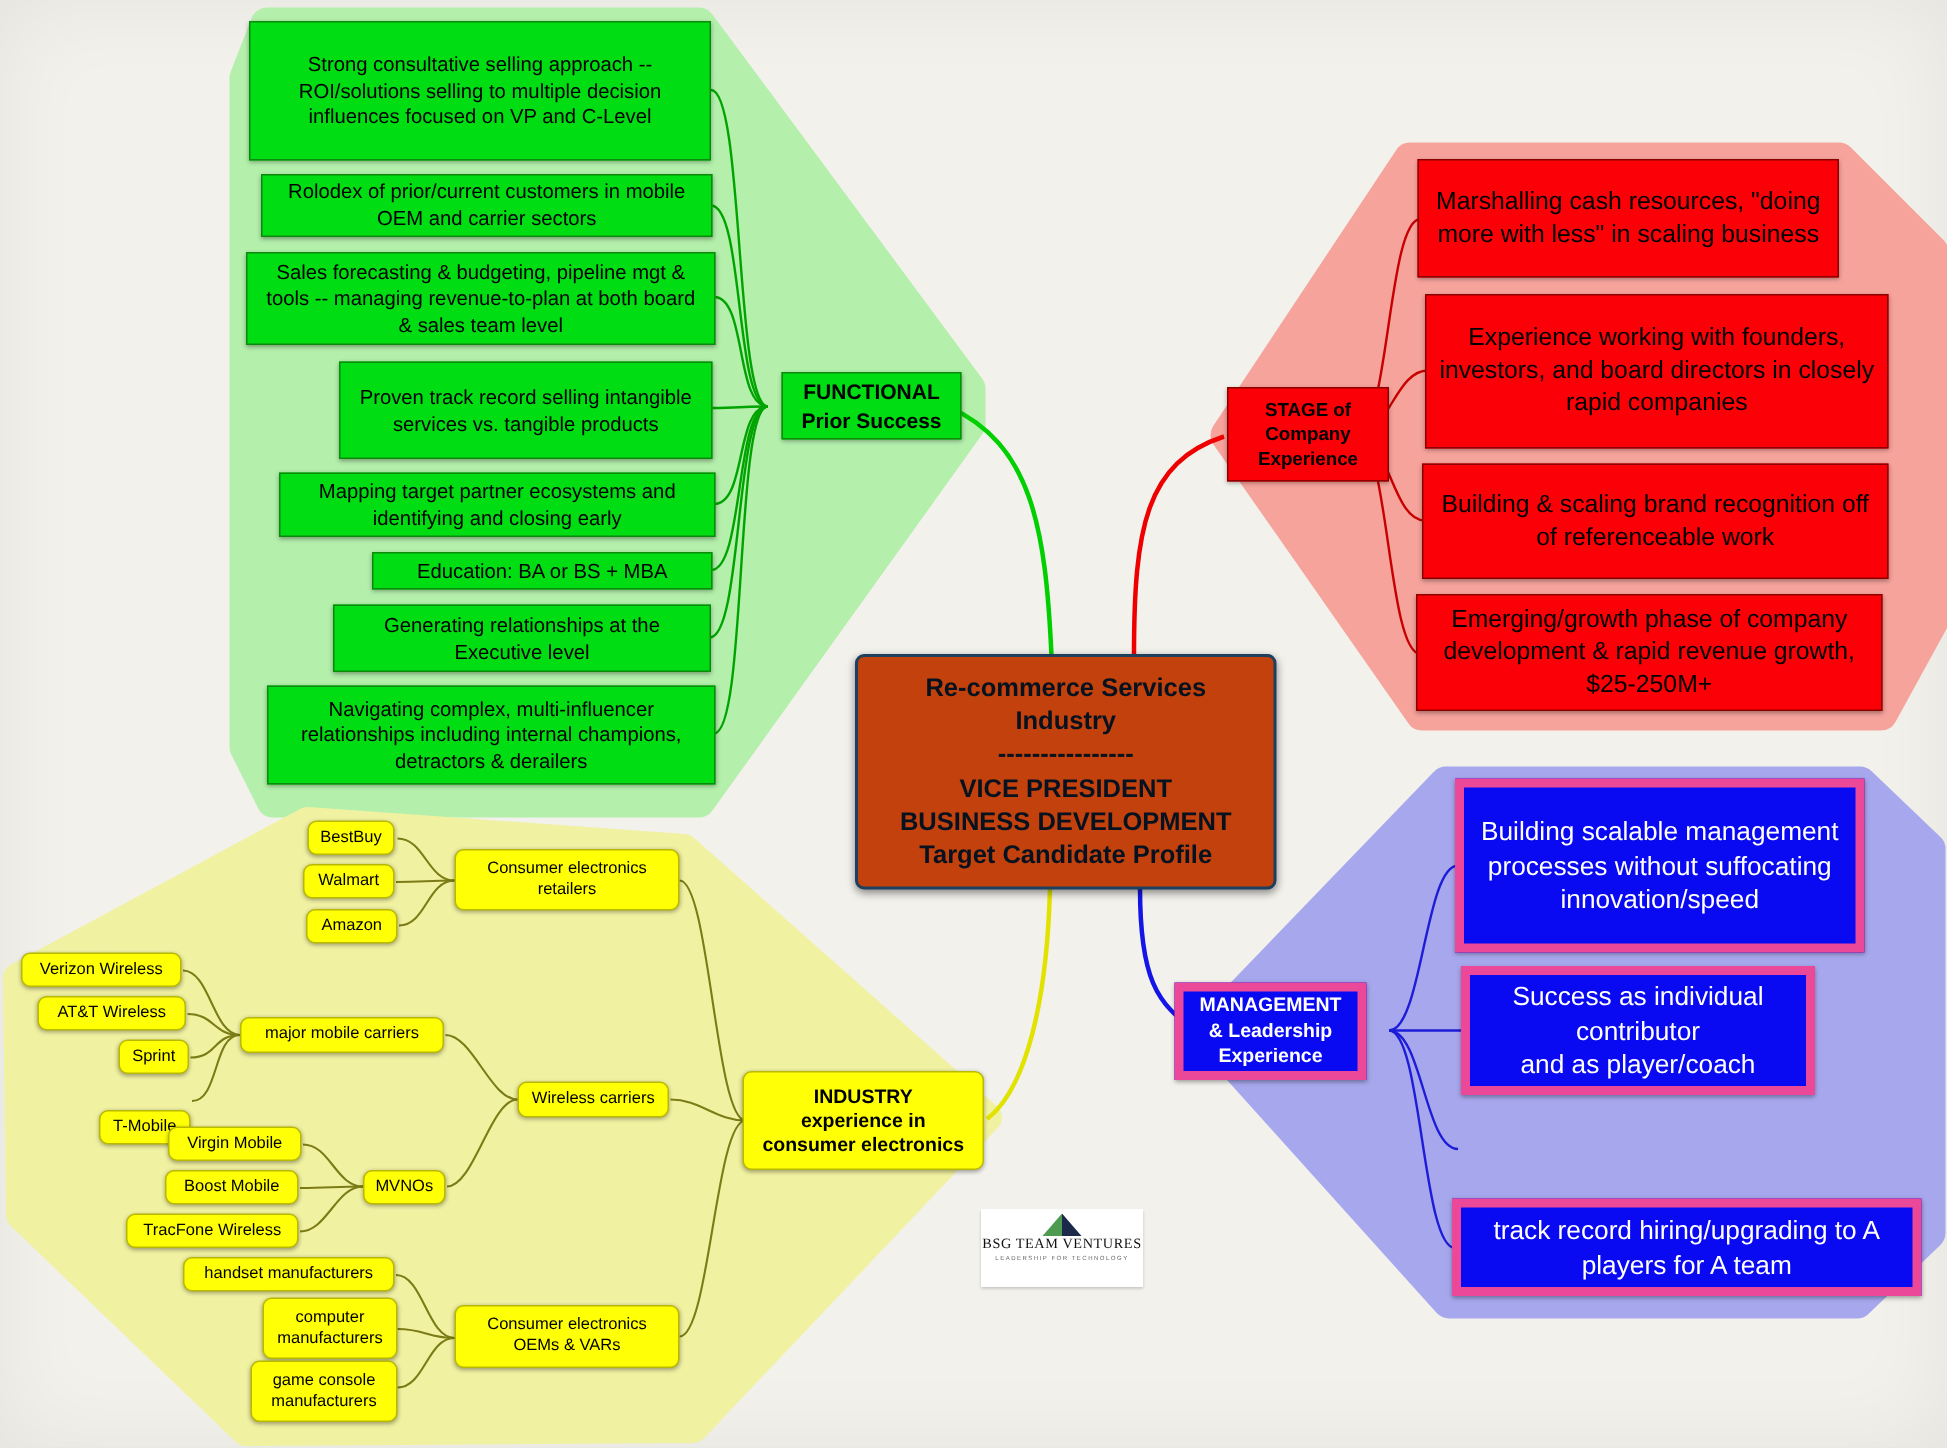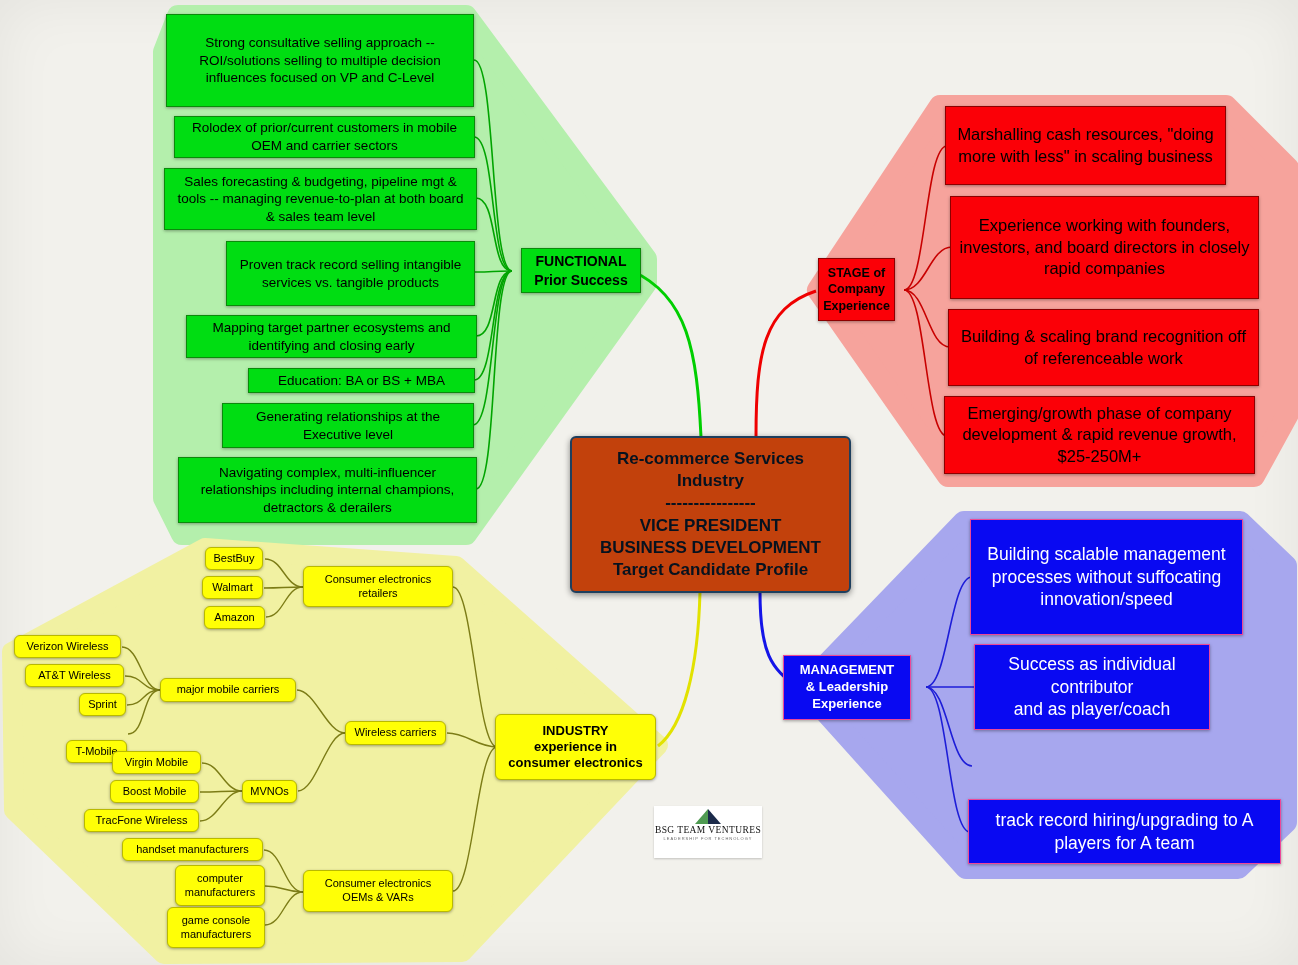--- a/index.html
+++ b/index.html
@@ -12,21 +12,21 @@
   #layer-svg{position:absolute;left:0;top:0;z-index:0;}
   .node{
     position:absolute;z-index:2;display:flex;align-items:center;justify-content:center;
     text-align:center;border-radius:0;box-sizing:border-box;padding:2px 8px;
     white-space:pre-line;color:#000;box-shadow:0 1px 3px rgba(0,0,0,0.35);
     line-height:1.3;
   }
   .greenN{background:#00dd12;border:1px solid #0b8a0b;font-size:13.5px;}
   .redN{background:#fb0007;border:1px solid #8d0000;font-size:16.5px;}
   .yellowN{background:#ffff06;border:1px solid #b9b900;font-size:11px;line-height:1.25;border-radius:6px;}
-  .blueN{background:#0909f2;border:1px solid #ec4899;color:#ffffff;font-size:17.5px;}
+  .blueN{background:#0909f2;border:6px solid #ec4899;color:#ffffff;font-size:17.5px;}
   .branch{font-weight:bold;}
   .center-node{
     background:#c2410c;border:2px solid #1e3f5e;color:#06121f;font-weight:bold;
     font-size:17px;border-radius:6px;box-shadow:0 2px 6px rgba(0,0,0,0.45);
   }
   #functional-node{font-size:14px;margin-left:11px;}
   #stage-node{font-size:12.5px;}
   #industry-node{font-size:13px;}
   #management-node{font-size:13px;}
   .logo{
@@ -115,21 +115,21 @@
 Prior Success</div>
   <div class="node greenN" style="left:166px;top:14px;width:308px;height:93px">Strong consultative selling approach -- ROI/solutions selling to multiple decision influences focused on VP and C-Level</div>
   <div class="node greenN" style="left:174px;top:116px;width:301px;height:42px">Rolodex of prior/current customers in mobile OEM and carrier sectors</div>
   <div class="node greenN" style="left:164px;top:168px;width:313px;height:62px">Sales forecasting &amp; budgeting, pipeline mgt &amp; tools -- managing revenue-to-plan at both board &amp; sales team level</div>
   <div class="node greenN" style="left:226px;top:241px;width:249px;height:65px">Proven track record selling intangible services vs. tangible products</div>
   <div class="node greenN" style="left:186px;top:315px;width:291px;height:43px">Mapping target partner ecosystems and identifying and closing early</div>
   <div class="node greenN" style="left:248px;top:368px;width:227px;height:25px">Education: BA or BS + MBA</div>
   <div class="node greenN" style="left:222px;top:403px;width:252px;height:45px">Generating relationships at the Executive level</div>
   <div class="node greenN" style="left:178px;top:457px;width:299px;height:66px">Navigating complex, multi-influencer relationships including internal champions, detractors &amp; derailers</div>
 
-  <div class="node redN branch" id="stage-node" style="left:818px;top:258px;width:77px;height:63px">STAGE of
+  <div class="node redN branch" id="stage-node" style="left:818px;top:258px;width:108px;height:63px">STAGE of
 Company
 Experience</div>
   <div class="node redN" style="left:945px;top:106px;width:281px;height:79px">Marshalling cash resources, "doing more with less" in scaling business</div>
   <div class="node redN" style="left:950px;top:196px;width:309px;height:103px">Experience working with founders,  investors, and board directors  in closely rapid companies</div>
   <div class="node redN" style="left:948px;top:309px;width:311px;height:77px">Building &amp; scaling brand recognition off of referenceable work</div>
   <div class="node redN" style="left:944px;top:396px;width:311px;height:78px">Emerging/growth phase of company development &amp; rapid revenue growth, $25-250M+</div>
 
   <div class="node blueN branch" id="management-node" style="left:783px;top:655px;width:128px;height:65px">MANAGEMENT
 &amp; Leadership
 Experience</div>

